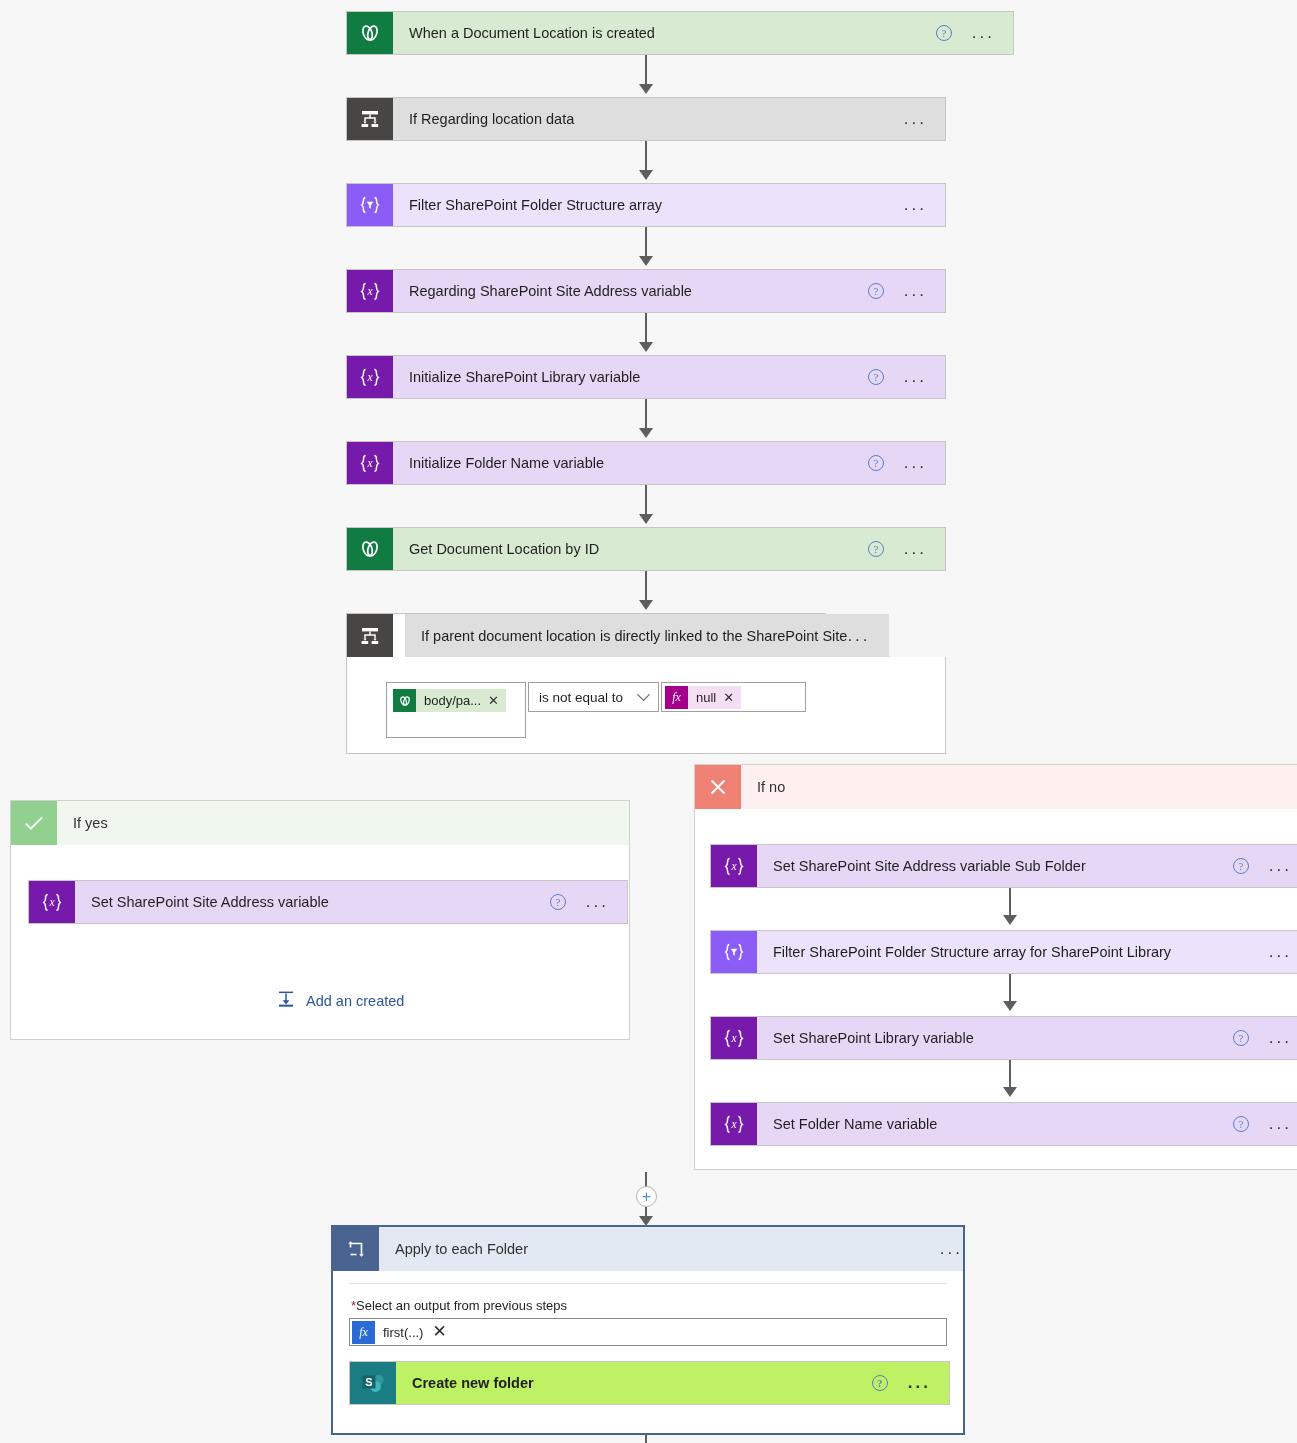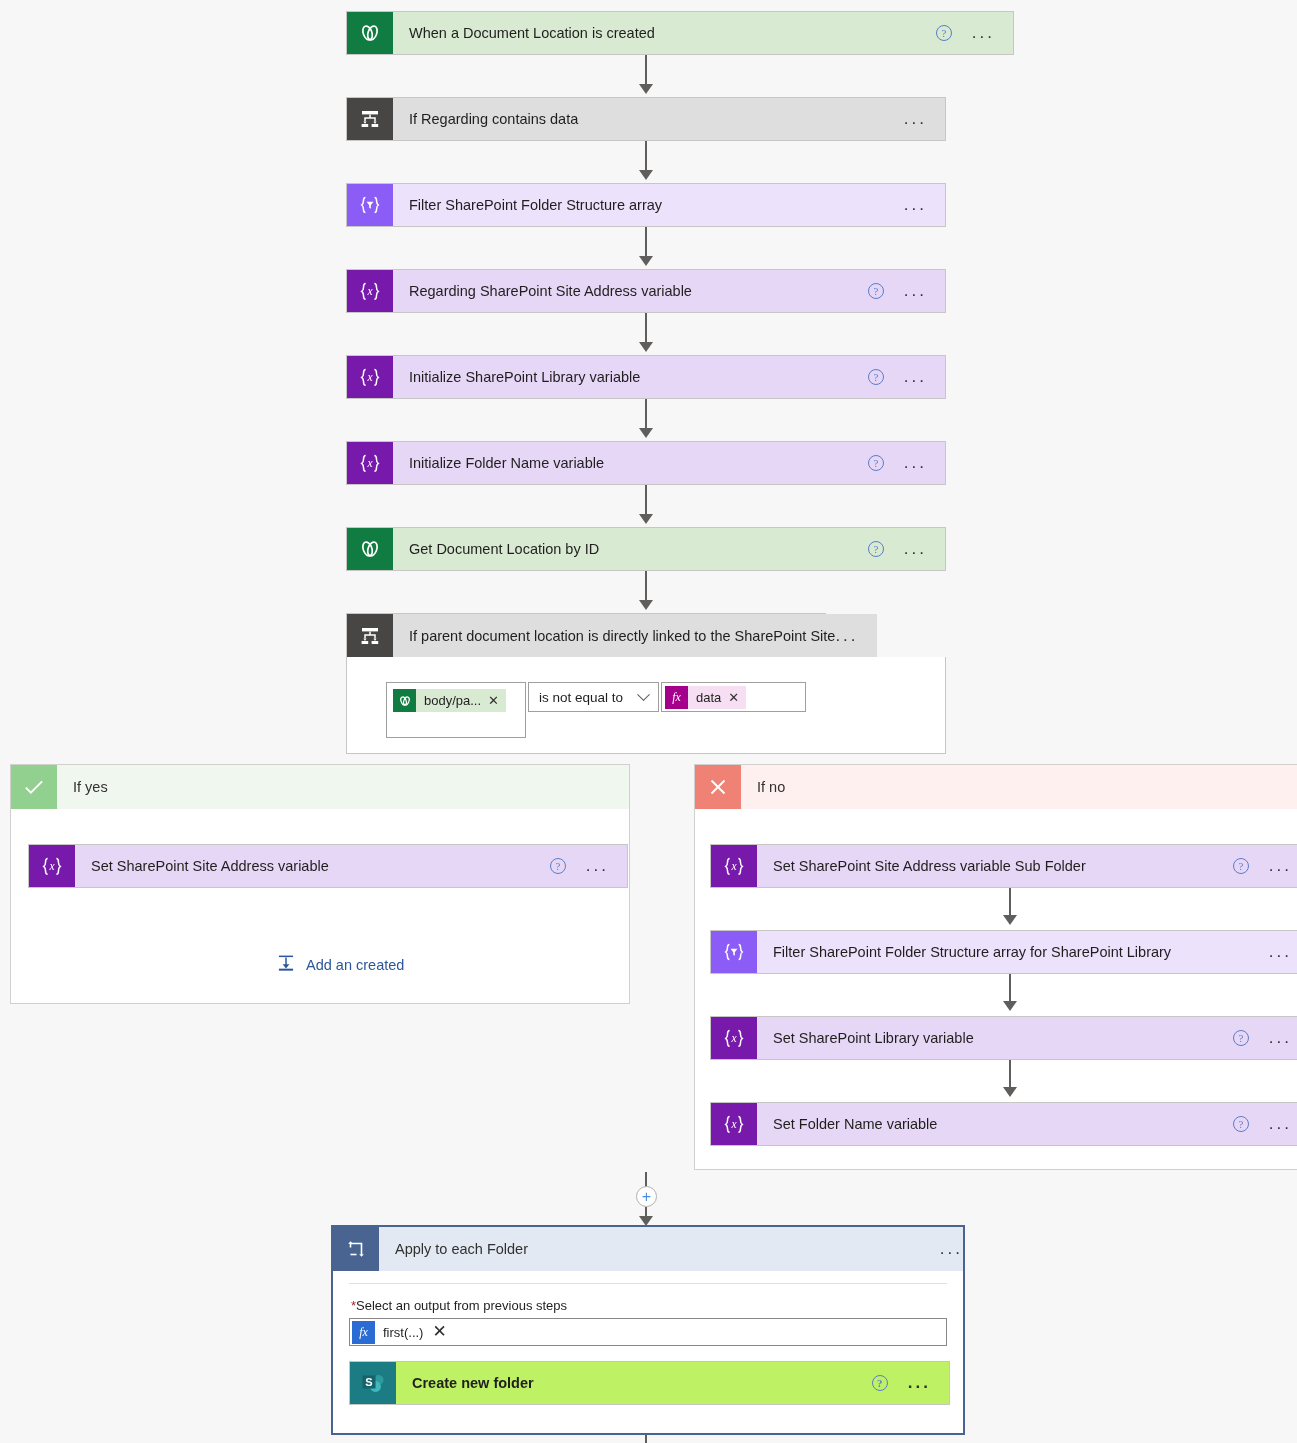--- a/index.html
+++ b/index.html
@@ -210,21 +210,21 @@
       <svg width="24" height="24" viewBox="0 0 24 24" fill="none" stroke="#fff" stroke-width="1.5">
         <rect x="4" y="4" width="16" height="3.4" fill="#fff" stroke="none"></rect>
         <path d="M12 7.4v3.6M12 11h-5v3.2M12 11h5v3.2"></path>
         <path d="M7 17l-1.6-2.6h3.2L7 17z" fill="#fff" stroke="none"></path>
         <path d="M17 17l-1.6-2.6h3.2L17 17z" fill="#fff" stroke="none"></path>
         <rect x="3.6" y="17" width="6.6" height="3" fill="#fff" stroke="none"></rect>
         <rect x="13.6" y="17" width="6.6" height="3" fill="#fff" stroke="none"></rect>
       </svg>
     </div>
     <div class="body">
-      <div class="title">If Regarding contains data</div>
+      <div class="title">If Regarding location data</div>
       <div class="right">
         <div class="dots">...</div>
       </div>
     </div>
   </div>
   <div class="conn" style="left:645px; top:141px; height:36px;"></div>
   <div class="arrowhead" style="left:639px; top:170px;"></div>
 
   <div class="card v-filter" style="left:346px; top:183px; width:600px;">
     <div class="icon">
@@ -312,21 +312,21 @@
       <div class="title">Get Document Location by ID</div>
       <div class="right">
         <div class="help">?</div>
         <div class="dots">...</div>
       </div>
     </div>
   </div>
   <div class="conn" style="left:645px; top:571px; height:36px;"></div>
   <div class="arrowhead" style="left:639px; top:600px;"></div>
 
-  <div class="card v-control" style="left:346px; top:613px; width:480px; border-bottom:none;">
+  <div class="card v-control" style="left:346px; top:613px; width:480px; border-bottom:none;gap:12px;">
     <div class="icon">
       <svg width="24" height="24" viewBox="0 0 24 24" fill="none" stroke="#fff" stroke-width="1.5">
         <rect x="4" y="4" width="16" height="3.4" fill="#fff" stroke="none"></rect>
         <path d="M12 7.4v3.6M12 11h-5v3.2M12 11h5v3.2"></path>
         <path d="M7 17l-1.6-2.6h3.2L7 17z" fill="#fff" stroke="none"></path>
         <path d="M17 17l-1.6-2.6h3.2L17 17z" fill="#fff" stroke="none"></path>
         <rect x="3.6" y="17" width="6.6" height="3" fill="#fff" stroke="none"></rect>
         <rect x="13.6" y="17" width="6.6" height="3" fill="#fff" stroke="none"></rect>
       </svg>
     </div>
@@ -355,29 +355,29 @@
         </div>
       </div>
       <div class="cond-select">
         <span>is not equal to</span>
         <span class="chev"></span>
       </div>
       <div class="cond-value">
         <div class="token tk-fx">
           <div class="tkicon">fx</div>
           <div class="tktext">
-            <span>data</span>
+            <span>null</span>
             <span class="tk-x">✕</span>
           </div>
         </div>
       </div>
     </div>
   </div>
 
-  <div class="branch b-yes" style="left:10px; top:764px; width:620px; height:240px;">
+  <div class="branch b-yes" style="left:10px; top:800px; width:620px; height:240px;">
     <div class="branch-head">
       <div class="bicon">
         <svg width="26" height="26" viewBox="0 0 24 24" fill="none" stroke="#fff" stroke-width="1.8">
           <path d="M4.5 12.6l4.6 4.6L19.5 6.8"></path>
         </svg>
       </div>
       <div class="blabel">If yes</div>
     </div>
 
     <div class="card v-variable" style="left:17px; top:79px; width:600px;">

